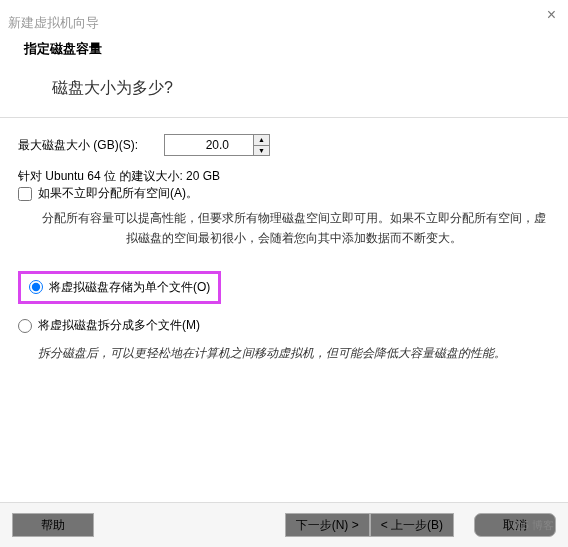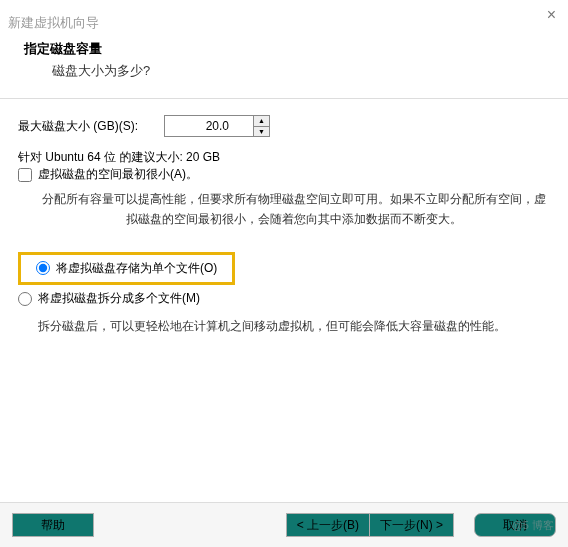--- a/index.html
+++ b/index.html
@@ -32,24 +32,24 @@
       font-size: 16px;
       color: #777;
       cursor: default;
     }
     .header {
       padding: 8px 24px 12px 24px;
     }
     .header h2 {
       font-size: 13px;
       font-weight: bold;
-      margin-bottom: 4px;
+      margin-bottom: 20px;
     }
     .header .sub {
-      font-size: 13px;
+      font-size: 16px;
       padding-left: 28px;
       color: #333;
     }
     hr.sep {
       border: none;
       border-top: 1px solid #ddd;
       margin: 6px 0 16px 0;
     }
     .content {
       padding: 0 18px;
@@ -122,49 +122,50 @@
       align-items: center;
       gap: 6px;
       margin-bottom: 8px;
       line-height: 1.6;
     }
     .radio-row input {
       width: 14px;
       height: 14px;
     }
     .highlight-box {
-      border: 3px solid #eab308;
-      padding: 4px 15px;
+      border: 3px solid #d946ef;
+      padding: 4px 8px;
       display: inline-block;
-      margin-bottom: 4px;
+      margin-bottom: 12px;
     }
     .desc2 {
       padding-left: 20px;
       font-size: 12px;
       line-height: 1.7;
       color: #333;
+      font-style: italic;
     }
     .footer {
       position: absolute;
       bottom: 0;
       left: 0;
       right: 0;
       border-top: 1px solid #ddd;
       padding: 10px 12px;
       display: flex;
       align-items: center;
       background: #f6f6f6;
     }
     .footer .spacer {
       flex: 1;
     }
     .btn {
       min-width: 82px;
       height: 24px;
-      background: #0f766e;
+      background: #737373;
       border: 1px solid #adadad;
       font-size: 12px;
       cursor: pointer;
       padding: 0 10px;
     }
     .btn + .btn.grp {
       border-left: none;
     }
     .btn-cancel {
       margin-left: 20px;
@@ -207,21 +208,21 @@
         <span>▲</span>
         <span>▼</span>
       </div>
     </div>
   </div>
 
   <div class="recommend">针对 Ubuntu 64 位 的建议大小: 20 GB</div>
 
   <div class="checkbox-row">
     <input type="checkbox" style="">
-    <label>虚拟磁盘的空间最初很小(A)。</label>
+    <label>如果不立即分配所有空间(A)。</label>
   </div>
   <div class="desc">分配所有容量可以提高性能，但要求所有物理磁盘空间立即可用。如果不立即分配所有空间，虚拟磁盘的空间最初很小，会随着您向其中添加数据而不断变大。</div>
 
   <div class="highlight-box">
     <div class="radio-row" style="margin-bottom:0">
       <input type="radio" name="store" checked="" style="">
       <label>将虚拟磁盘存储为单个文件(O)</label>
     </div>
   </div>
 
@@ -229,18 +230,18 @@
     <input type="radio" name="store" style="">
     <label>将虚拟磁盘拆分成多个文件(M)</label>
   </div>
   <div class="desc2">拆分磁盘后，可以更轻松地在计算机之间移动虚拟机，但可能会降低大容量磁盘的性能。</div>
 
 </div>
 
 <div class="footer">
   <button class="btn btn-help">帮助</button>
   <div class="spacer"></div>
+  <button class="btn grp">下一步(N) &gt;</button>
   <button class="btn">&lt; 上一步(B)</button>
-  <button class="btn grp">下一步(N) &gt;</button>
   <button class="btn btn-cancel">取消</button>
 </div>
 
 <div class="watermark">@5 博客</div>
 
 </body></html>

